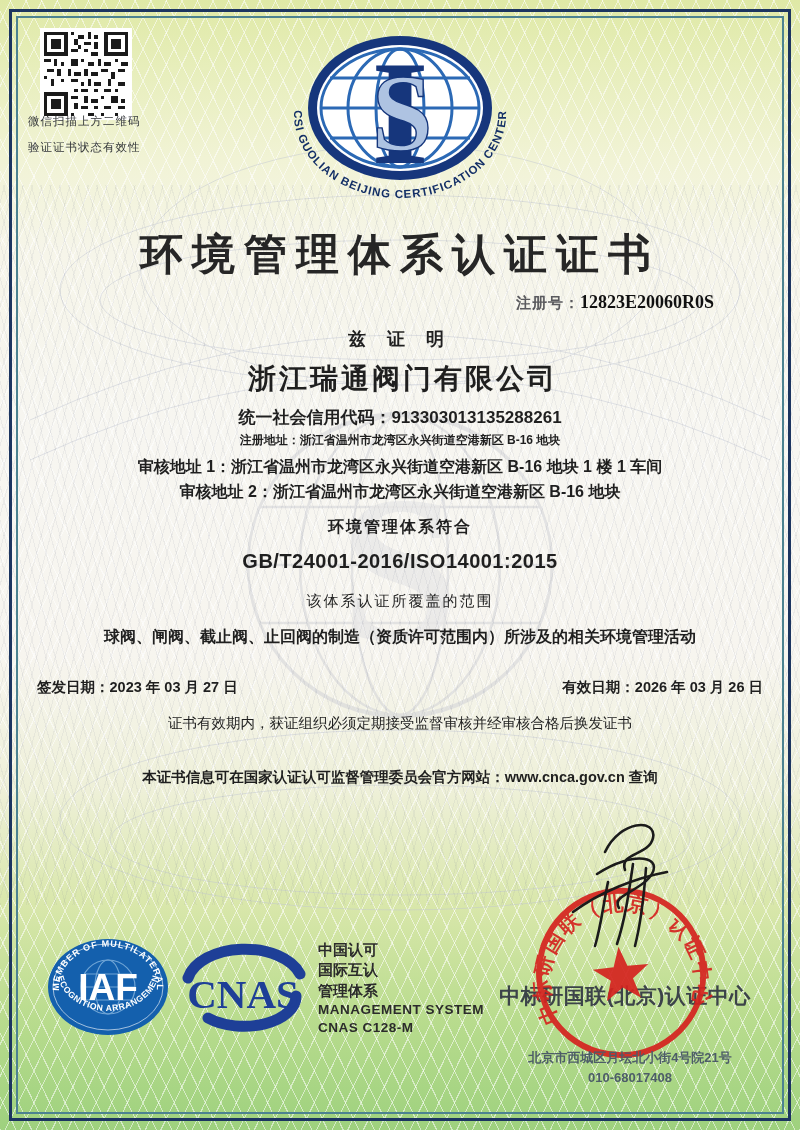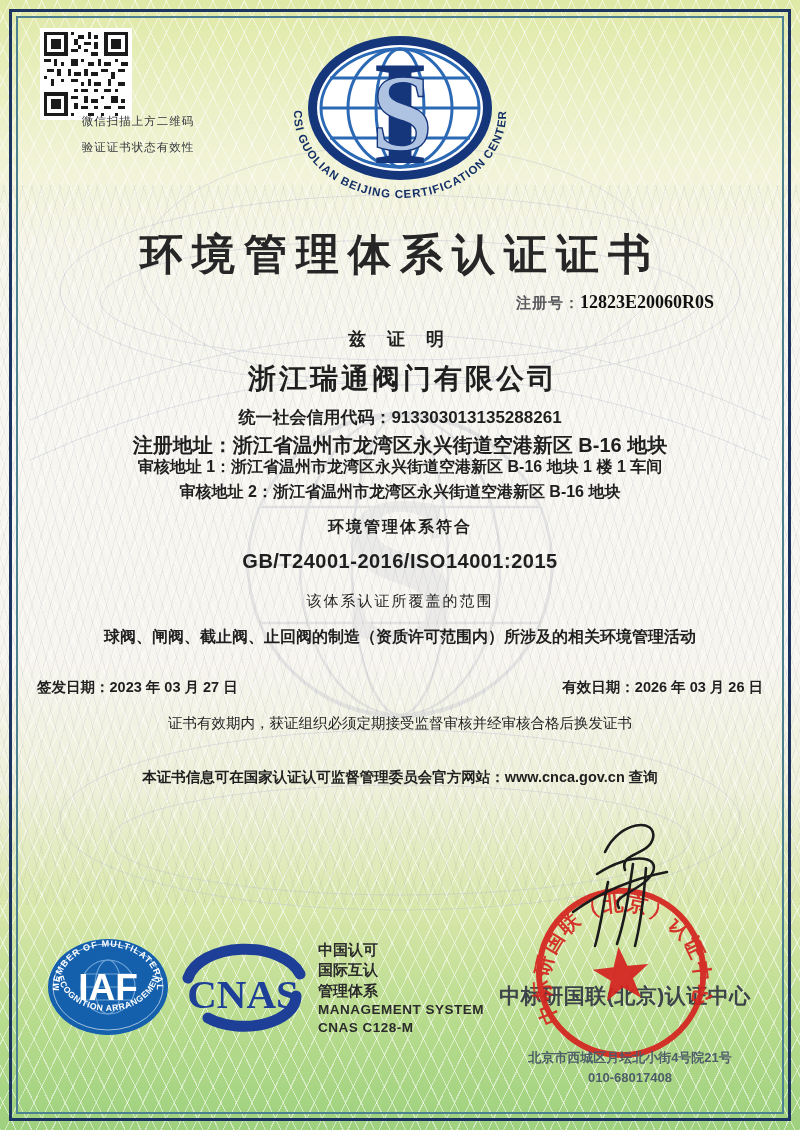--- a/index.html
+++ b/index.html
@@ -25,31 +25,31 @@
       repeating-linear-gradient(75deg, rgba(130,135,155,.10) 0 1px, transparent 1px 9px),
       repeating-linear-gradient(-75deg, rgba(130,135,155,.10) 0 1px, transparent 1px 9px);
   }
   .border-outer { position:absolute; inset:9px; border:3px solid #1c3560; z-index:2; pointer-events:none; }
   .border-inner { position:absolute; inset:16px; border:2px solid #4c8290; z-index:2; pointer-events:none; }
   .decor { position:absolute; inset:0; z-index:1; pointer-events:none; }
   .layer { position:absolute; z-index:3; }
   .ctr { left:0; width:100%; text-align:center; color:#1f1f1f; }
 
   .qr-box { left:40px; top:28px; width:92px; height:92px; background:#fff; padding:4px; }
-  .qr-cap { left:28px; width:220px; text-align:center; font-size:11.5px; color:#33363a; font-weight:500; letter-spacing:1px; }
+  .qr-cap { left:28px; width:220px; text-align:left; font-size:11.5px; color:#33363a; font-weight:500; letter-spacing:1px; }
 
   .title { top:226px; font-size:43px; font-weight:bold; letter-spacing:9px; color:#262626; }
   .regno { top:292px; right:86px; font-size:15px; text-align:right; }
   .regno .lbl { color:#5a5a5e; font-weight:bold; letter-spacing:1px; }
   .regno .val { color:#111; font-weight:bold; font-size:18px; font-family:"Liberation Serif", serif; }
 
   .certify  { top:327px; font-size:18px; font-weight:bold; letter-spacing:8px; }
   .company  { top:360px; font-size:28px; font-weight:bold; letter-spacing:3px;padding-left:6px; }
   .credit   { top:406px; font-size:17px; font-weight:bold; }
-  .addr-a   { top:432px; font-size:20px; font-weight:bold; }
+  .addr-a   { top:432px; font-size:12px; font-weight:bold; }
   .addr-b   { top:457px; font-size:16px; font-weight:bold; }
   .addr-c   { top:482px; font-size:16px; font-weight:bold; }
   .conform  { top:517px; font-size:16px; font-weight:bold; letter-spacing:2px; }
   .standard { top:550px; font-size:20px; font-weight:bold; letter-spacing:.5px; }
   .scopehd  { top:592px; font-size:15px; font-weight:normal; letter-spacing:2px; }
   .scope    { top:627px; font-size:16px; font-weight:bold; }
 
   .dates { top:678px; left:0; width:100%; display:flex; justify-content:space-between;
            padding:0 37px; font-size:14.5px; font-weight:bold; color:#1f1f1f; }
   .note-a { top:714px; font-size:14.5px; font-weight:normal; }

